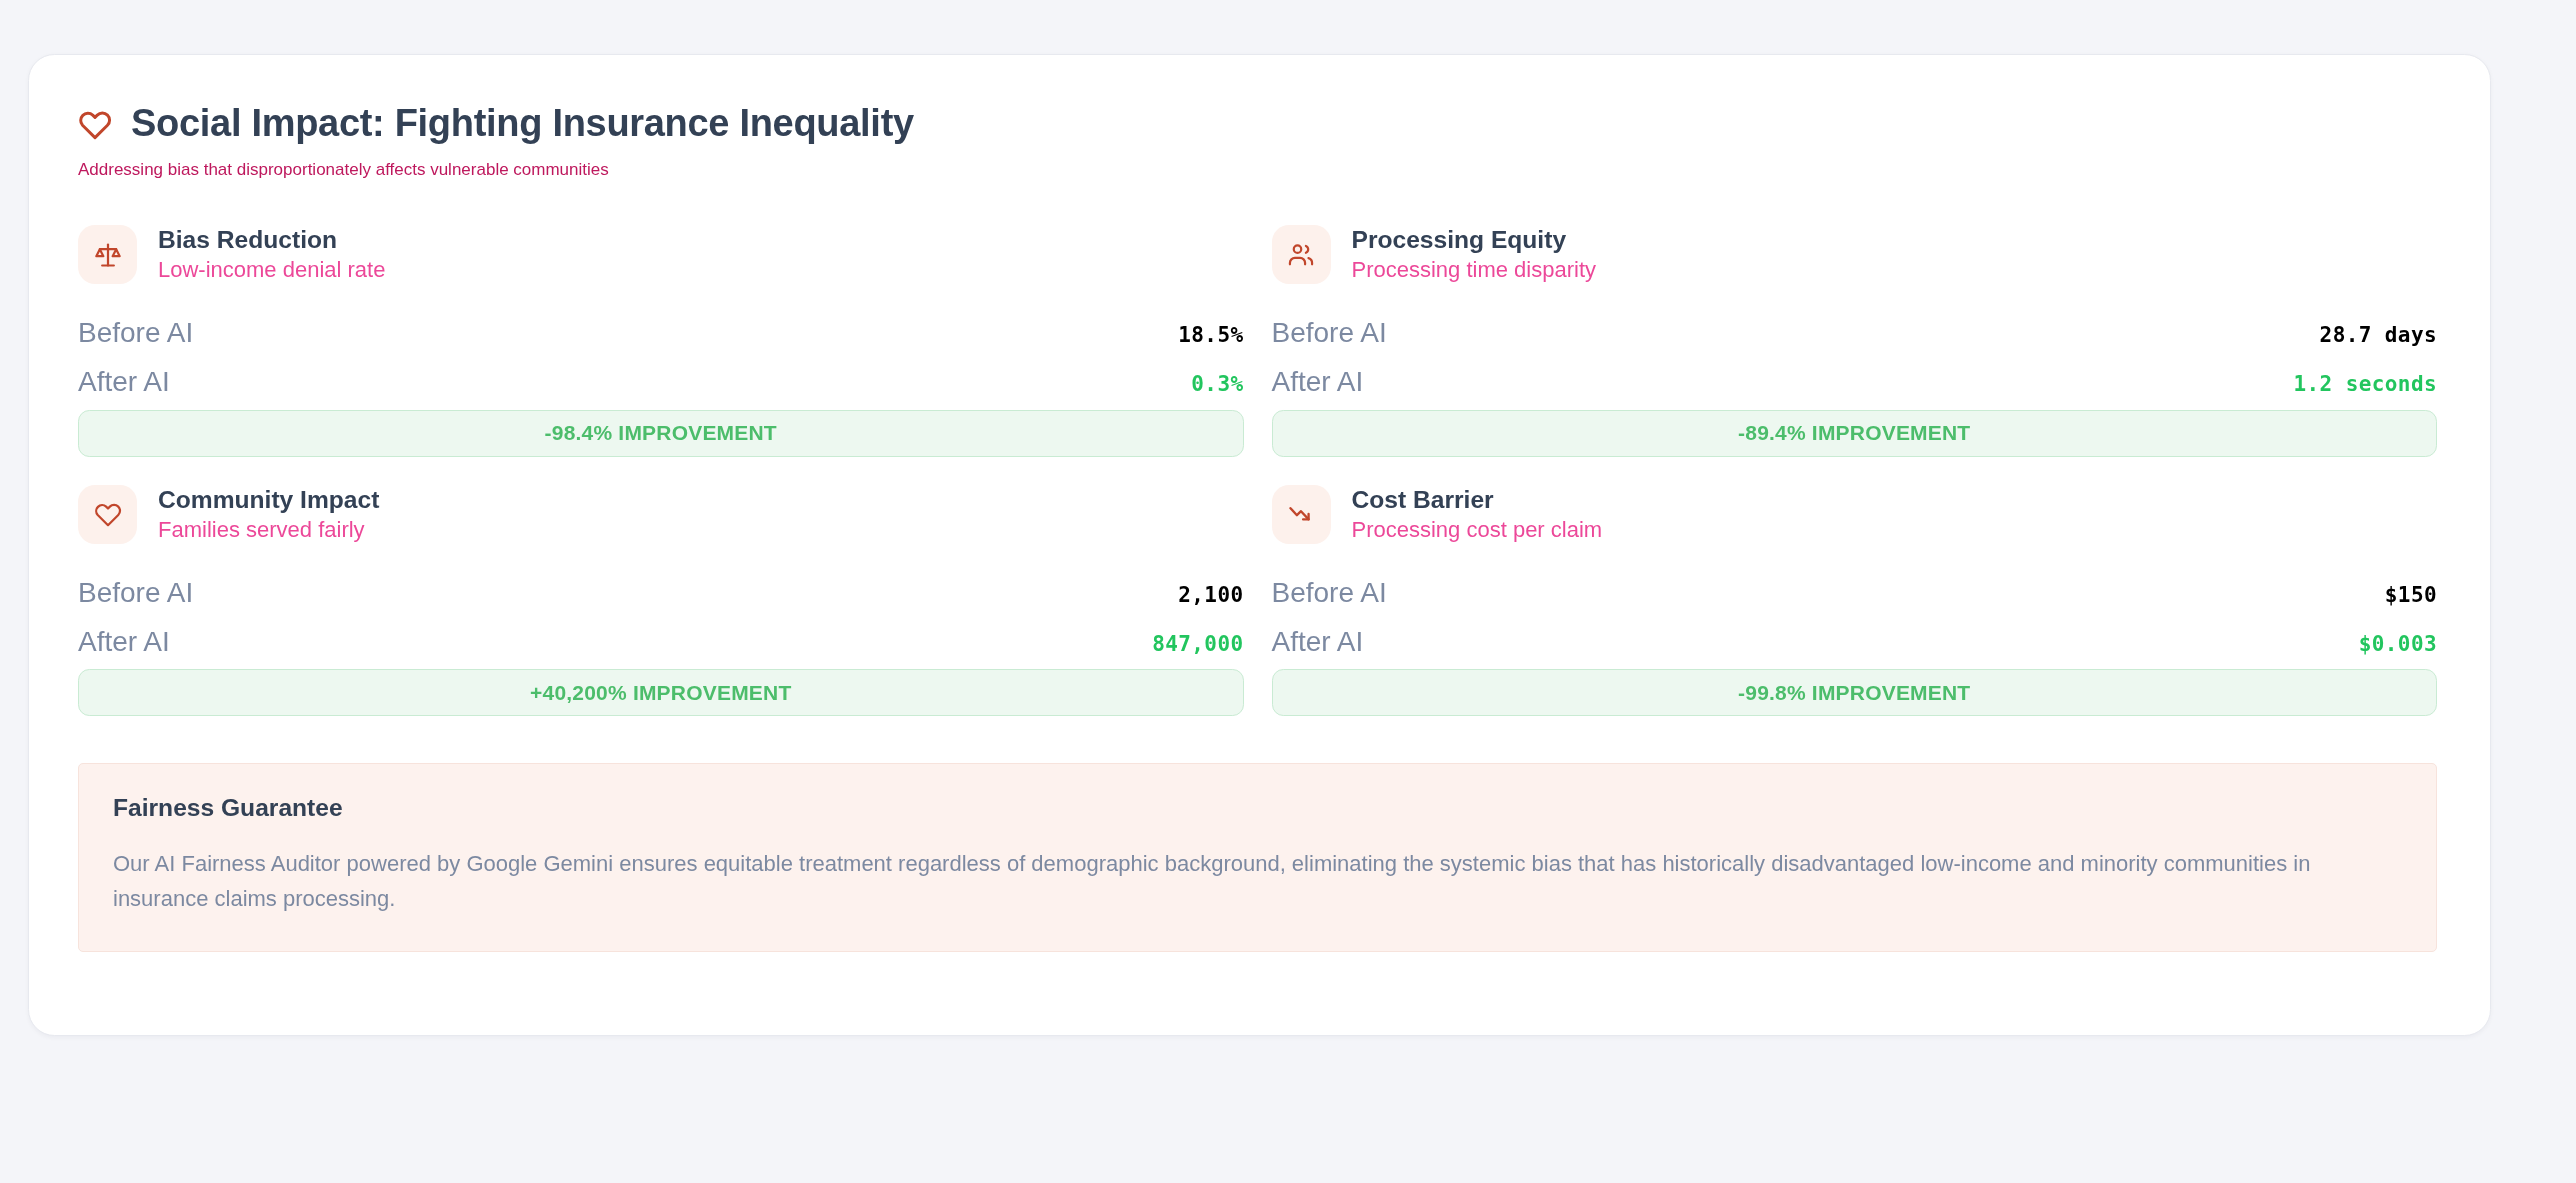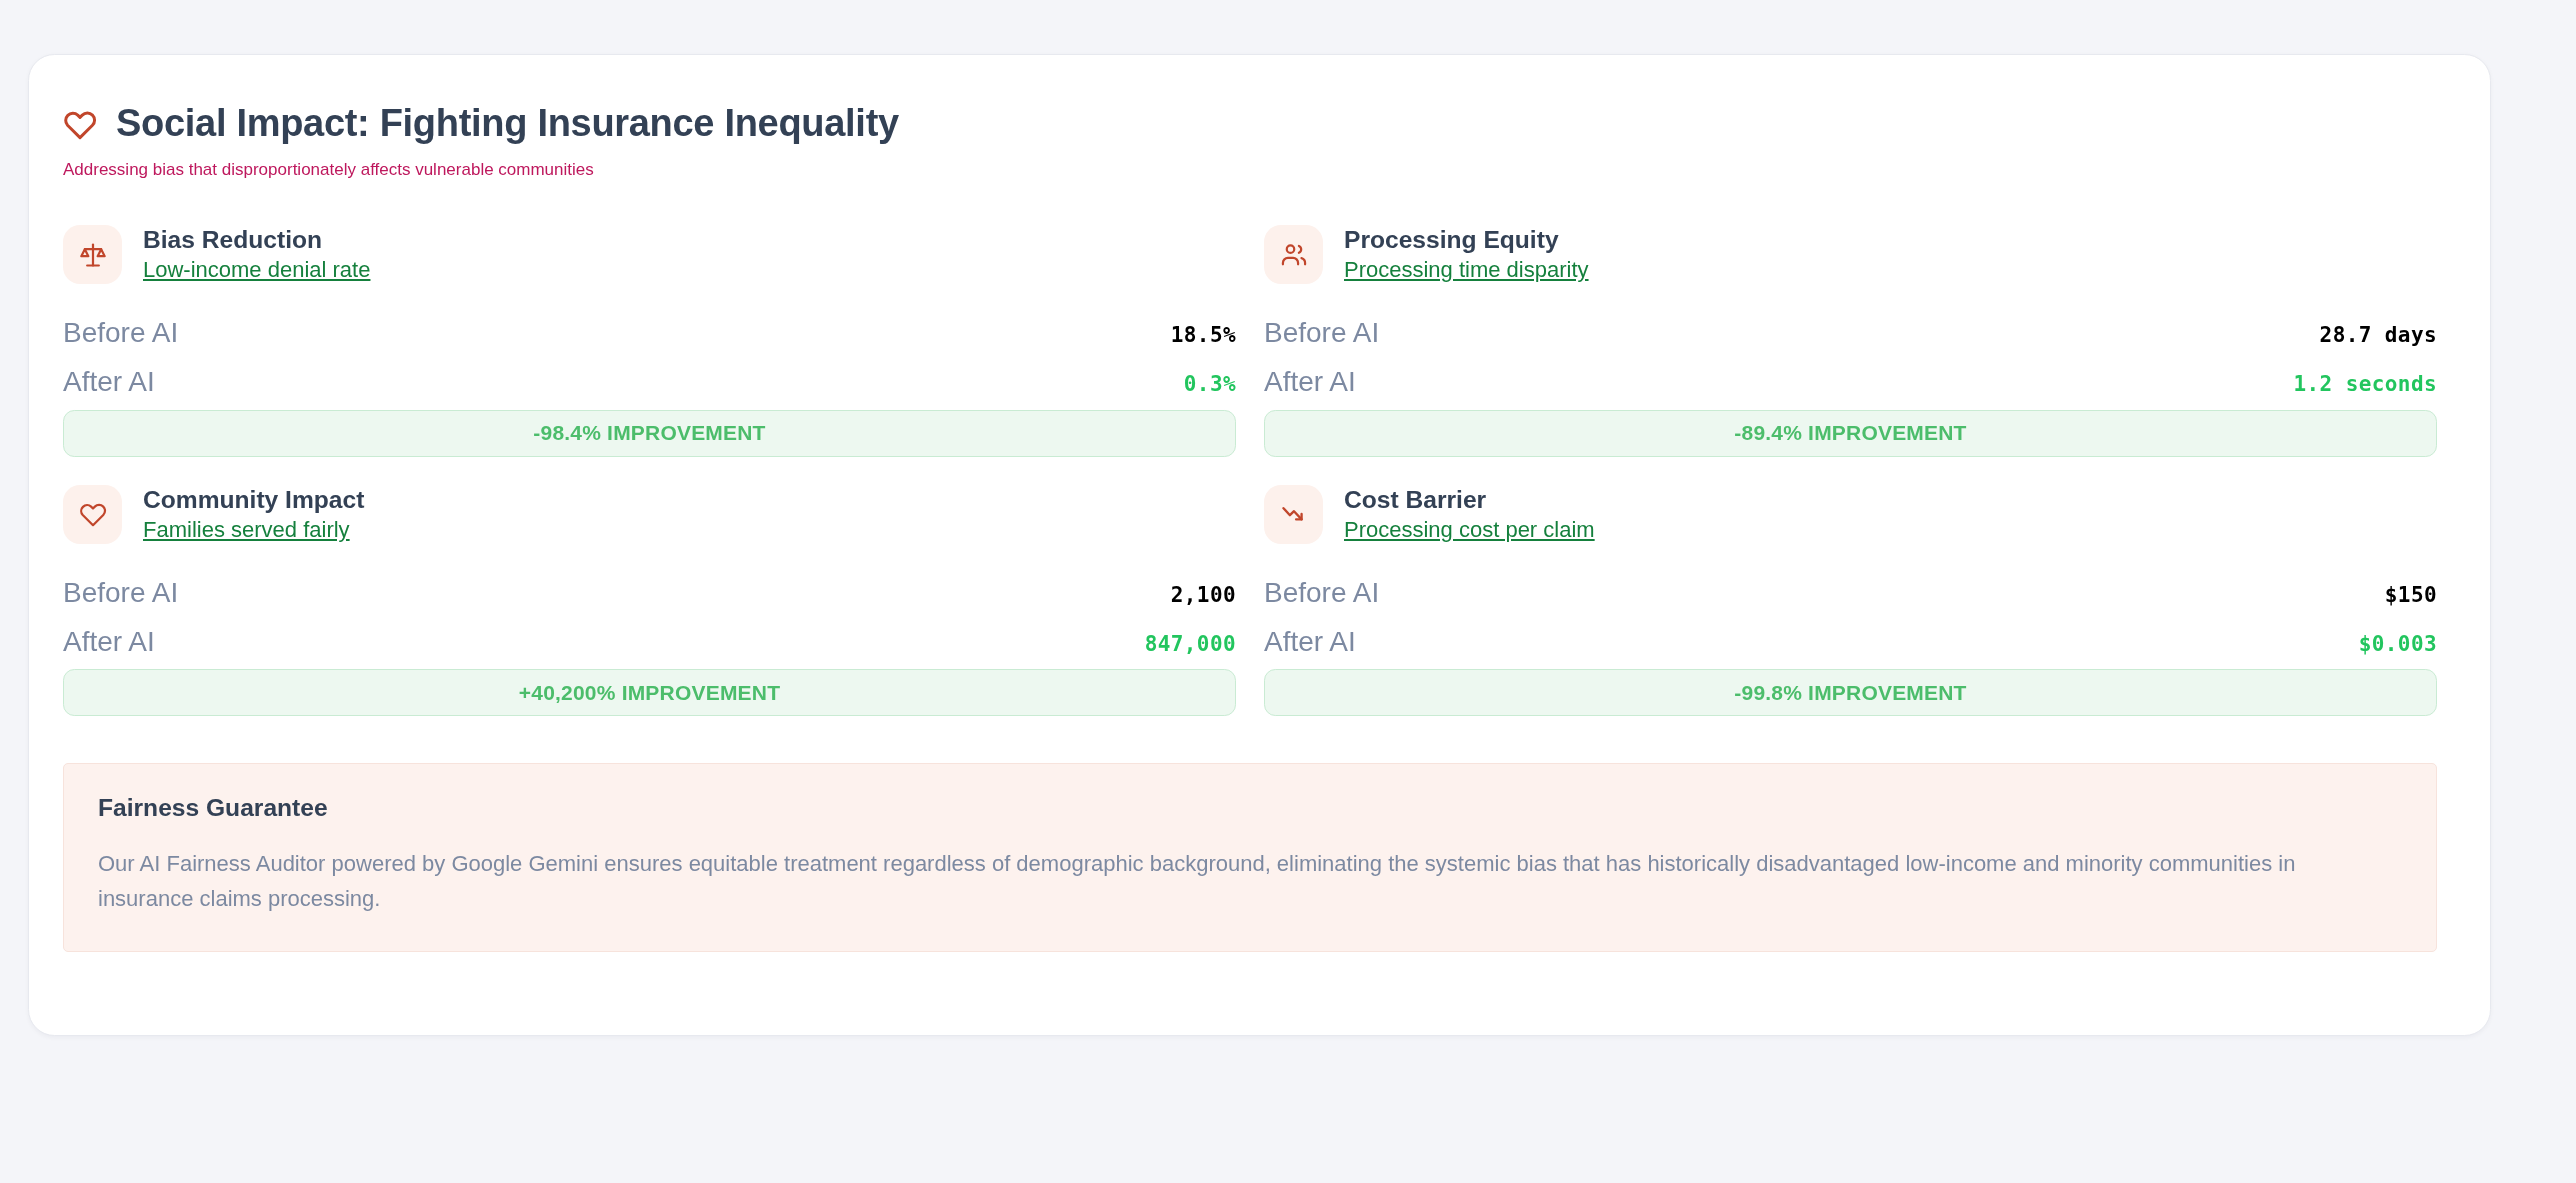--- a/index.html
+++ b/index.html
@@ -20,21 +20,21 @@
     top: 54px;
     width: 2463px;
     height: 982px;
     background: #ffffff;
     border: 1.9px solid #e7e9ef;
     border-radius: 26.5px;
     box-shadow: 0 1.9px 4.7px rgba(17,24,39,0.04);
     padding: 0;
   }
 
-  .panel-inner { padding: 49px 53px 0 34px; }
+  .panel-inner { padding: 49px 53px 0 49px; }
 
   
   .header-title-row {
     display: flex;
     align-items: center;
     gap: 19px;
   }
   .heart-head-icon { width: 34px; height: 34px; flex: 0 0 34px; display:block; }
   .page-title {
     font-size: 38px;
@@ -81,23 +81,22 @@
   .metric-icon-box svg { width: 28px; height: 28px; display:block; }
   .metric-head-text { display: flex; flex-direction: column; gap: 6.6px; }
   .metric-label {
     font-size: 24.6px;
     font-weight: bold;
     color: #334155;
     line-height: 1;
   }
   .metric-sub {
     font-size: 22px;
-    color: #15803d;
+    color: #ec4899;
     line-height: 1;
-    text-decoration: underline;
   }
 
   .metric-rows { margin-top: 24.6px; }
   .metric-row {
     display: flex;
     align-items: baseline;
     justify-content: space-between;
     padding: 8.5px 0;
   }
   .metric-row-label {

